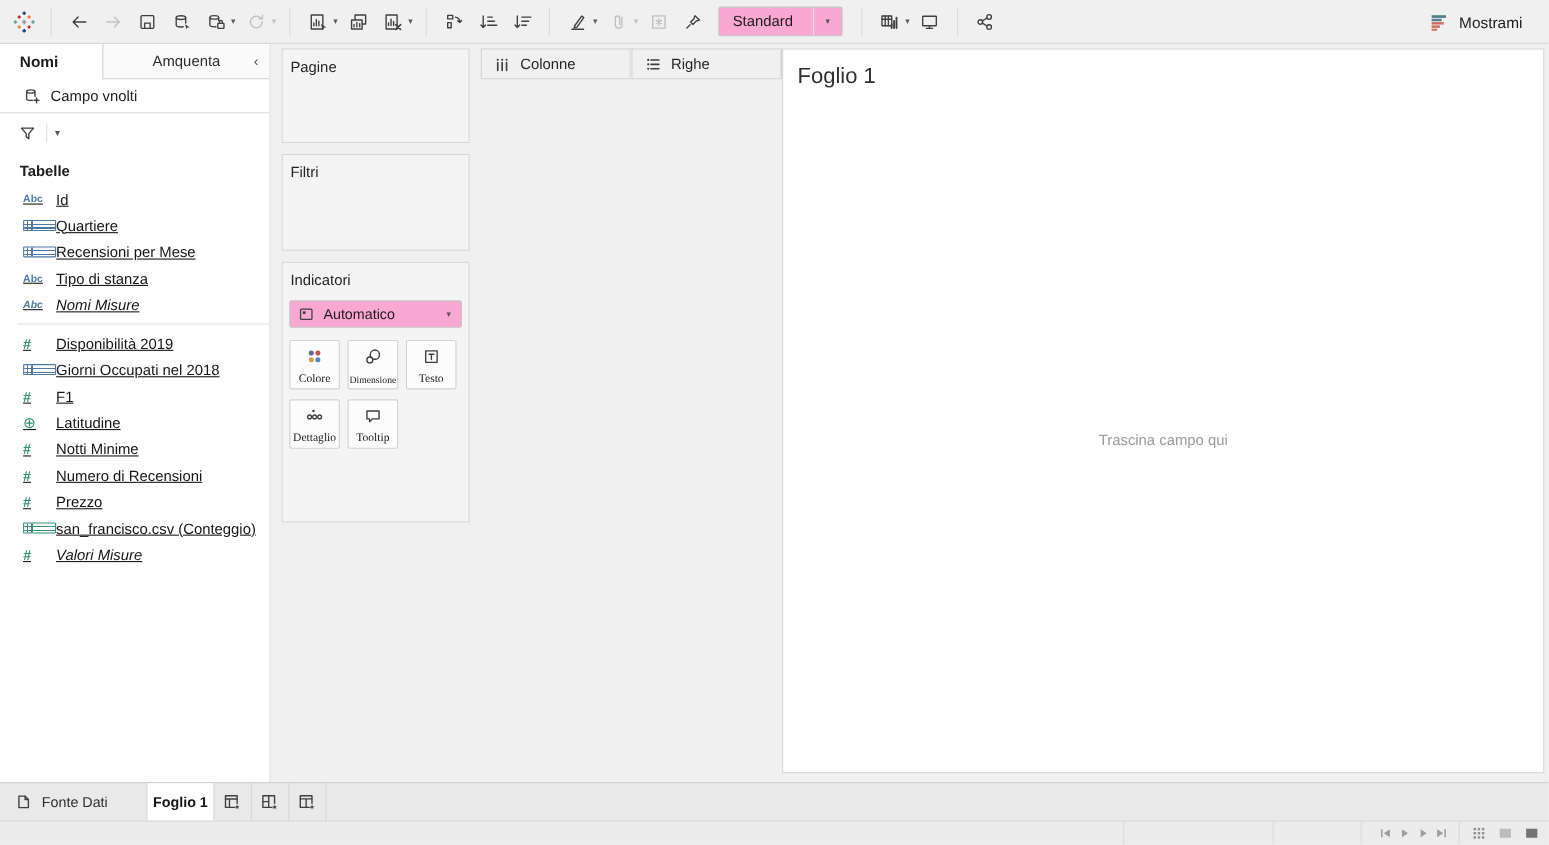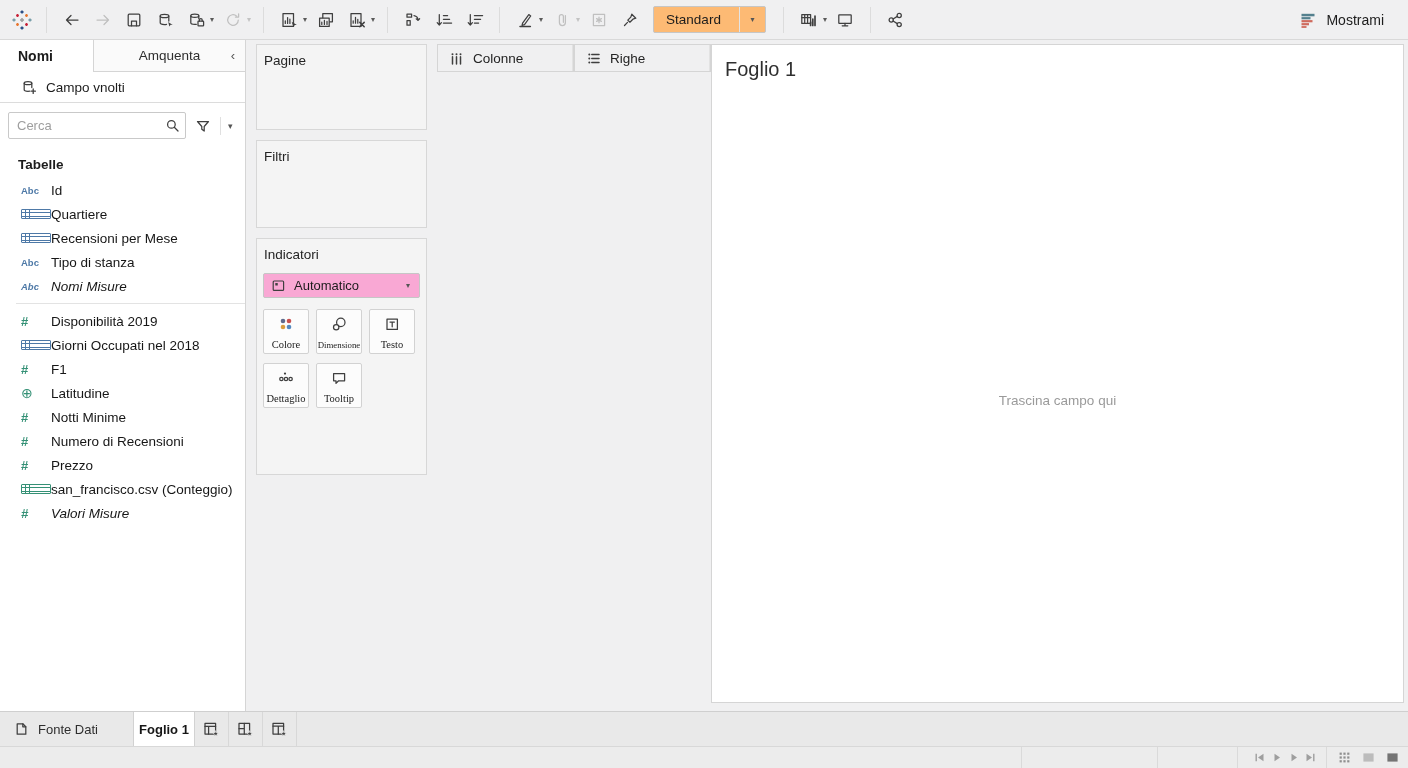--- a/index.html
+++ b/index.html
@@ -9,21 +9,21 @@
 
   
   .toolbar{height:40px;flex:0 0 40px;display:flex;align-items:center;background:#f0f0f1;
     border-bottom:1px solid #d9d9d9;padding:0 8px 0 6px;}
   .tbtn{width:27px;height:27px;display:flex;align-items:center;justify-content:center;flex:0 0 auto;margin:0 2px;}
   .caret{font-size:8px;color:#5a5a5a;margin:0 3px 0 -1px;flex:0 0 auto;}
   .caret.dis{color:#c3c3c3;}
   .sep{width:1px;height:26px;background:#dcdcdc;margin:0 9px;flex:0 0 auto;}
   .ic{stroke:#3f3f3f;fill:none;stroke-width:1.25;stroke-linecap:round;stroke-linejoin:round;}
   .icdis{stroke:#c0c0c0;}
-  .fit-select{display:flex;align-items:center;height:27px;background:#fdba74;border:1px solid #c6c6c6;
+  .fit-select{display:flex;align-items:center;height:27px;background:#f9a8d4;border:1px solid #c6c6c6;
     border-radius:2px;margin:0 8px;}
   .fit-val{padding:0 18px 0 12px;font-size:13.5px;color:#1c1c1c;}
   .fit-caret{width:26px;height:100%;display:flex;align-items:center;justify-content:center;
     border-left:1px solid #e3e3e3;font-size:8px;color:#555;}
   .showme{margin-left:auto;display:flex;align-items:center;gap:8px;padding-right:16px;font-size:14px;color:#1c1c1c;}
 
   
   .content{flex:1 1 auto;display:flex;min-height:0;}
 
   
@@ -40,21 +40,21 @@
   .search-box{position:relative;width:178px;}
   .search-box input{width:100%;height:27px;border:1px solid #c9c9c9;border-radius:2px;
     padding:0 26px 0 8px;font-size:13px;color:#333;outline:none;background:#fff;
     font-family:"Liberation Sans", sans-serif;}
   .search-box input::placeholder{color:#9e9e9e;}
   .search-mag{position:absolute;right:6px;top:6px;}
   .funnel{margin-left:8px;display:flex;align-items:center;}
   .vthin{width:1px;height:18px;background:#e0e0e0;margin-left:8px;}
   .search-caret{margin-left:7px;font-size:9px;color:#555;}
   .tables-title{font-size:13.5px;font-weight:bold;padding:11px 0 6px 18px;flex:0 0 auto;}
-  .fieldlist{flex:0 0 auto;}
+  .fieldlist{flex:0 0 auto;text-decoration:underline;}
   .frow{height:24px;display:flex;align-items:center;padding-left:21px;}
   .f-icon{width:30px;display:flex;align-items:center;flex:0 0 30px;}
   .c-blue{--c:#4e79a7;color:#4e79a7;}
   .c-green{--c:#359176;color:#359176;}
   .fi-abc::before{content:"Abc";font-size:9.5px;font-weight:600;letter-spacing:0;}
   .fi-hash::before{content:"#";font-size:13px;font-weight:bold;}
   .fi-globe::before{content:"\2295";font-size:14px;line-height:1;}
   .f-icon.it::before{font-style:italic;}
   .fi-table{display:inline-block;width:12px;height:10px;border:1.4px solid var(--c);border-radius:1px;
     background-image:
@@ -312,27 +312,20 @@
       <div class="source-row">
         <svg class="ic" width="18" height="18" viewBox="0 0 18 18">
           <ellipse cx="8" cy="5.2" rx="3.8" ry="1.5"></ellipse>
           <path d="M4.2 5.2 v6.6 c0 .85 1.7 1.5 3.8 1.5 .5 0 1-.04 1.5-.1 M11.8 5.2 v4.4"></path>
           <path d="M11 13.2 h4.4 M13.2 11 v4.4" stroke-width="1.3"></path>
         </svg>
         <span>Campo vnolti</span>
       </div>
 
       <div class="search-row">
-        <div class="search-box">
-          <input type="text" placeholder="Cerca" style="">
-          <svg class="ic search-mag" width="15" height="15" viewBox="0 0 15 15">
-            <circle cx="6.4" cy="6.4" r="3.8"></circle>
-            <path d="M9.3 9.3 L13 13"></path>
-          </svg>
-        </div>
         <span class="funnel">
           <svg class="ic" width="18" height="18" viewBox="0 0 18 18">
             <path d="M3.5 4.5 h11 l-4.3 5 v4.6 l-2.4-1.9 v-2.7 z"></path>
           </svg>
         </span>
         <span class="vthin"></span>
         <span class="search-caret">▾</span>
       </div>
 
       <div class="tables-title">Tabelle</div>

